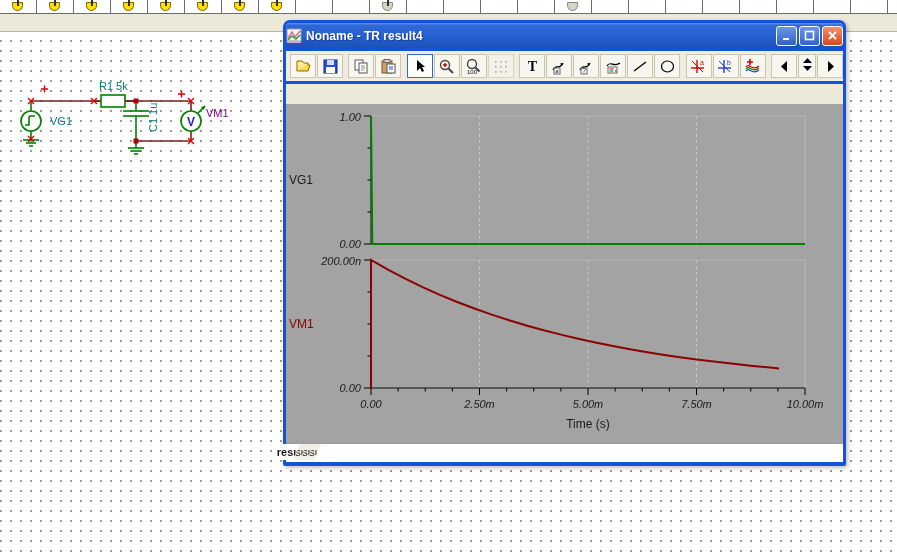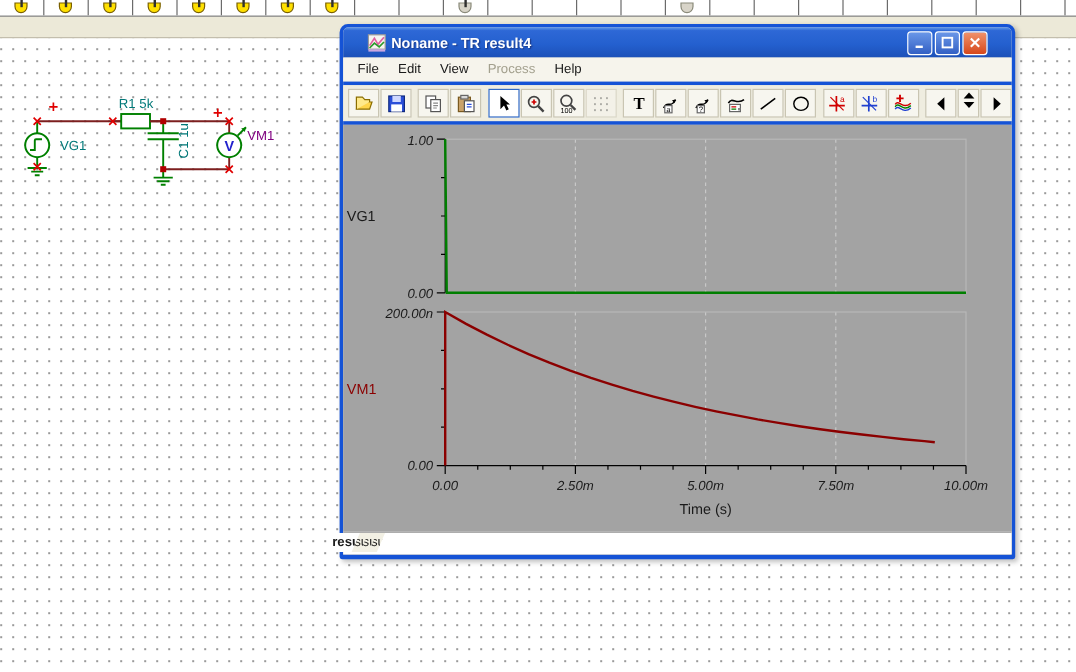--- a/index.html
+++ b/index.html
@@ -34,21 +34,21 @@
   .compfill { stroke:var(--comp); stroke-width:1.6; fill:#fff; }
   .nodex { stroke:var(--node); stroke-width:1.4; }
   .lblteal { fill:var(--teal); font-size:11px; font-family:"Liberation Sans",sans-serif; }
   .lblpurple { fill:var(--purple); font-size:11px; }
   .plusred { stroke:#e00000; stroke-width:1.4; }
 
   
   .window { position:absolute; left:283px; top:20px; width:563px; height:446px;
     border:3px solid var(--winborder); border-bottom-width:4px; border-radius:7px 7px 2px 2px;
     background:#ece9d8; box-shadow:2px 2px 4px rgba(0,0,0,0.25); }
-  .titlebar { height:25px; border-radius:4px 4px 0 0; display:flex; align-items:center; padding:0 20px;
+  .titlebar { height:25px; border-radius:4px 4px 0 0; display:flex; align-items:center; padding:0 0;
     background:linear-gradient(180deg,#5a93e8 0%, #2e68d6 10%, #2460cf 55%, #1c50b8 100%); }
   .title-icon { width:16px; height:16px; margin-right:4px; flex:0 0 auto; }
   .title-text { color:#fff; font-weight:bold; font-size:12px; text-shadow:1px 1px 1px #1a3a8a; flex:1;
     white-space:nowrap; overflow:hidden; }
   .tb-btns { display:flex; gap:2px; }
   .tb-btn { width:21px; height:20px; border-radius:3px; border:1px solid #fff;
     display:flex; align-items:center; justify-content:center;
     background:linear-gradient(180deg,#6a97e8,#3360c4); color:#fff; font-size:11px; font-weight:bold; }
   .tb-btn.close { background:linear-gradient(180deg,#f0926c,#d6481c); }
   .tb-btn svg { display:block; }
@@ -272,27 +272,20 @@
             </svg>
         </div>
         <div class="tb-btn close">
           <svg width="11" height="11" viewBox="0 0 11 11">
               <path d="M2,2 L9,9 M9,2 L2,9" stroke="#fff" stroke-width="1.8"></path>
             </svg>
         </div>
       </div>
     </div>
 
-    <div class="menubar" id="menuBar">
-        <div class="menu-item">File</div>
-        <div class="menu-item">Edit</div>
-        <div class="menu-item">View</div>
-        <div class="menu-item disabled">Process</div>
-        <div class="menu-item">Help</div>
-      </div>
     <div class="blue-sep"></div>
     <div class="toolbar" id="winToolbar">
         <div class="tool-btn">
           <span>
             <svg width="17" height="17" viewBox="0 0 17 17">
               <path d="M2,13 L4,7 H15 L13,13 Z" fill="#ffd54a" stroke="#8a6d00"></path>
               <path d="M2,13 V3 H7 L9,5 H13 V7" fill="#ffe98a" stroke="#8a6d00"></path>
             </svg>
           </span>
         </div>

